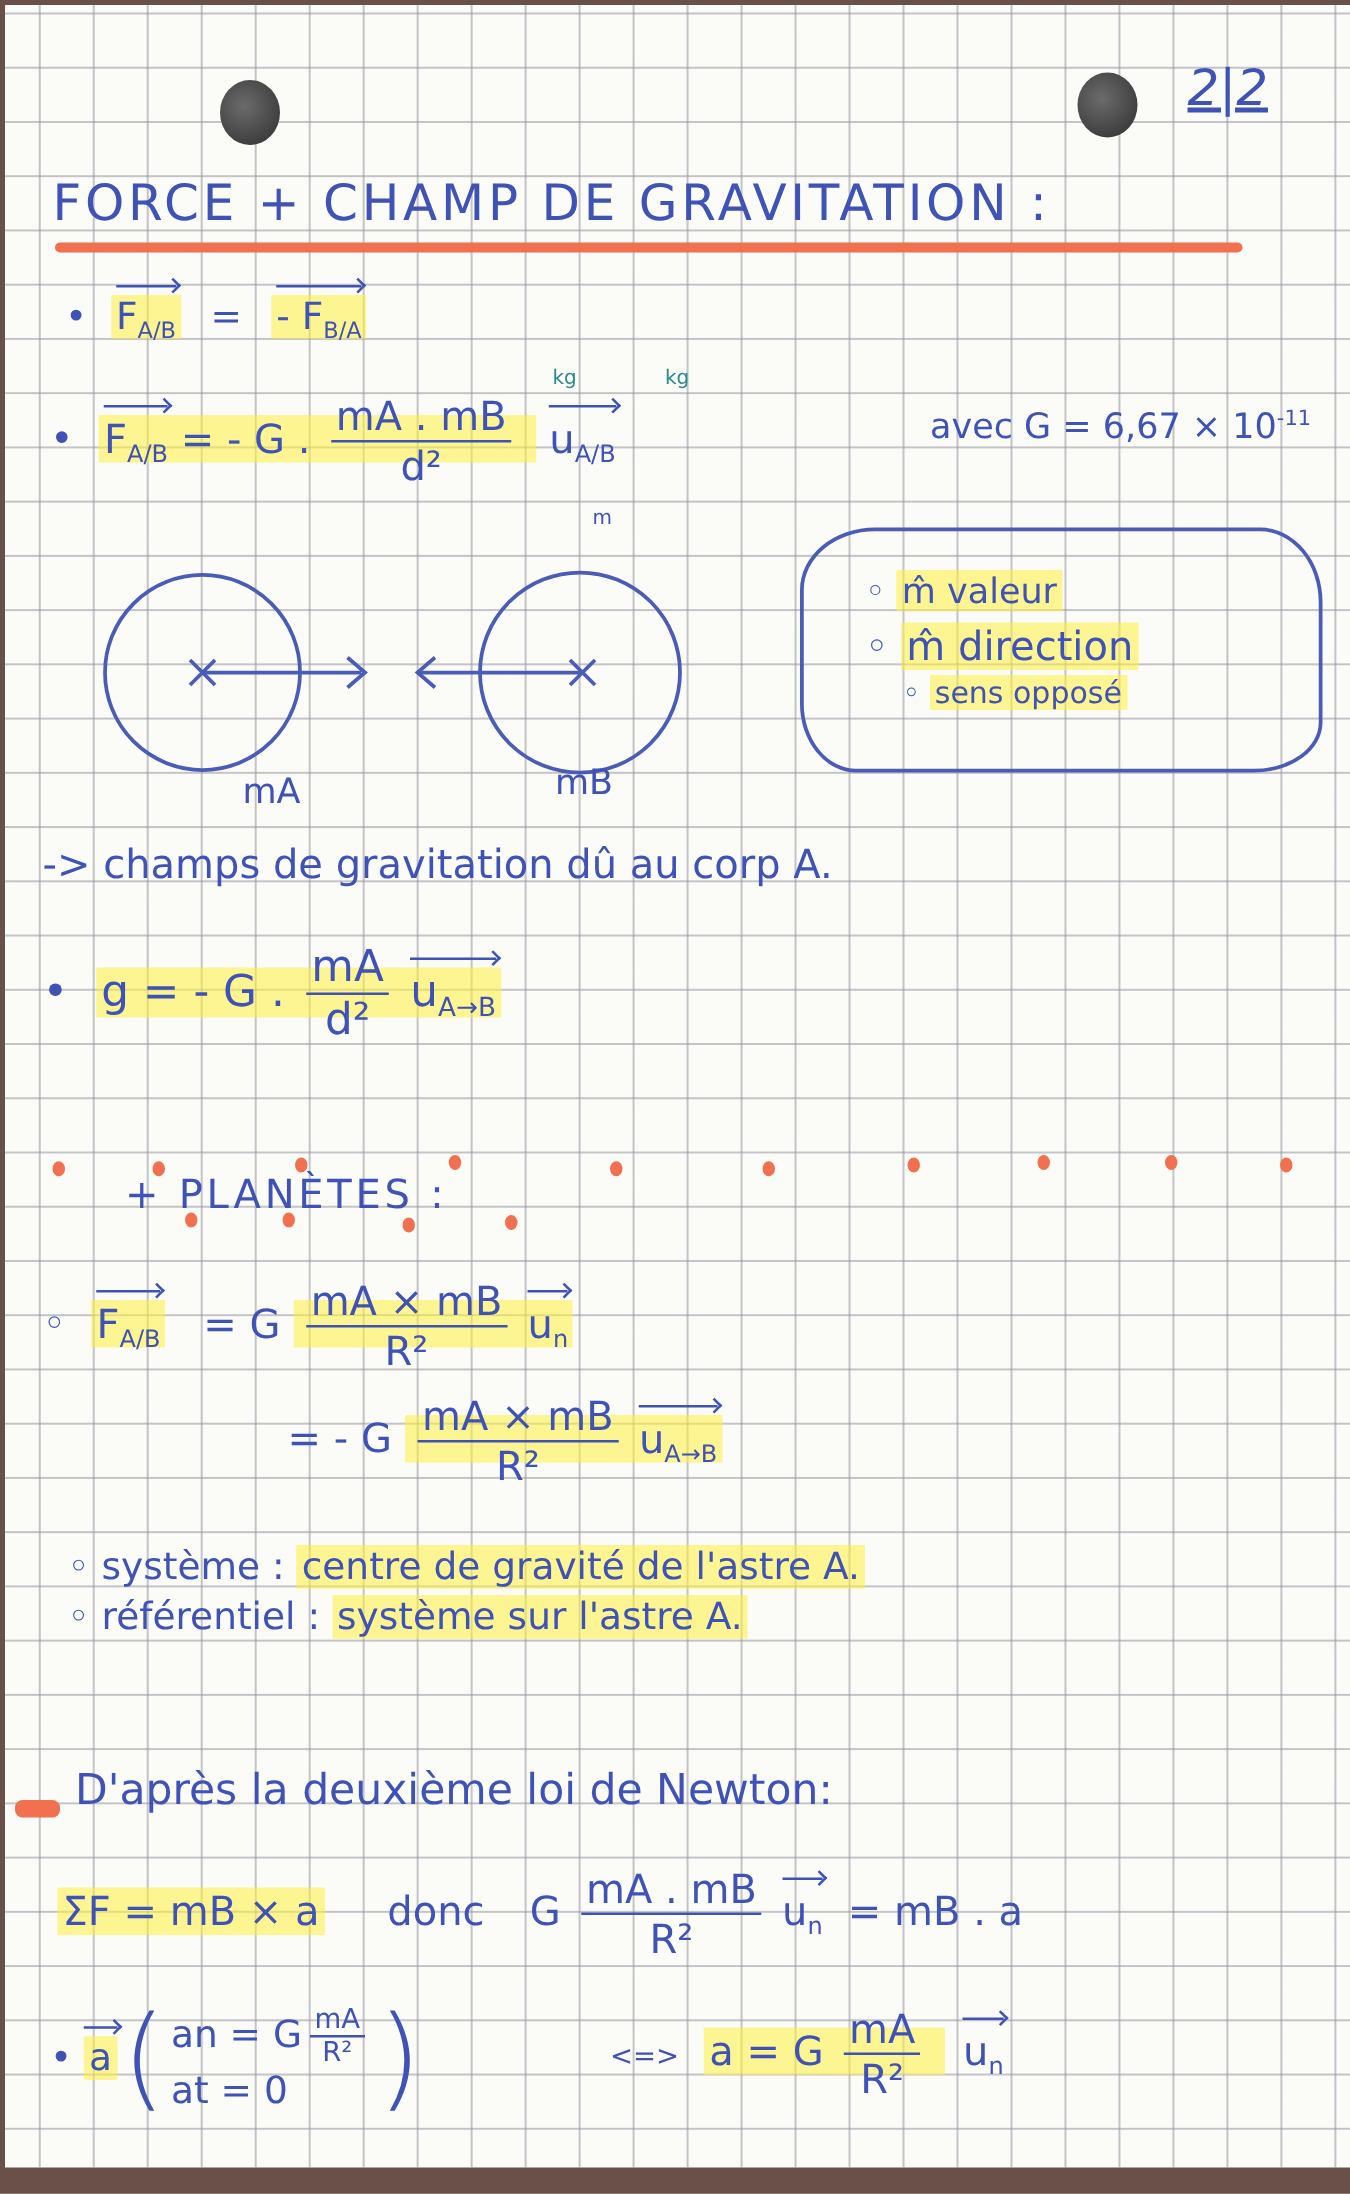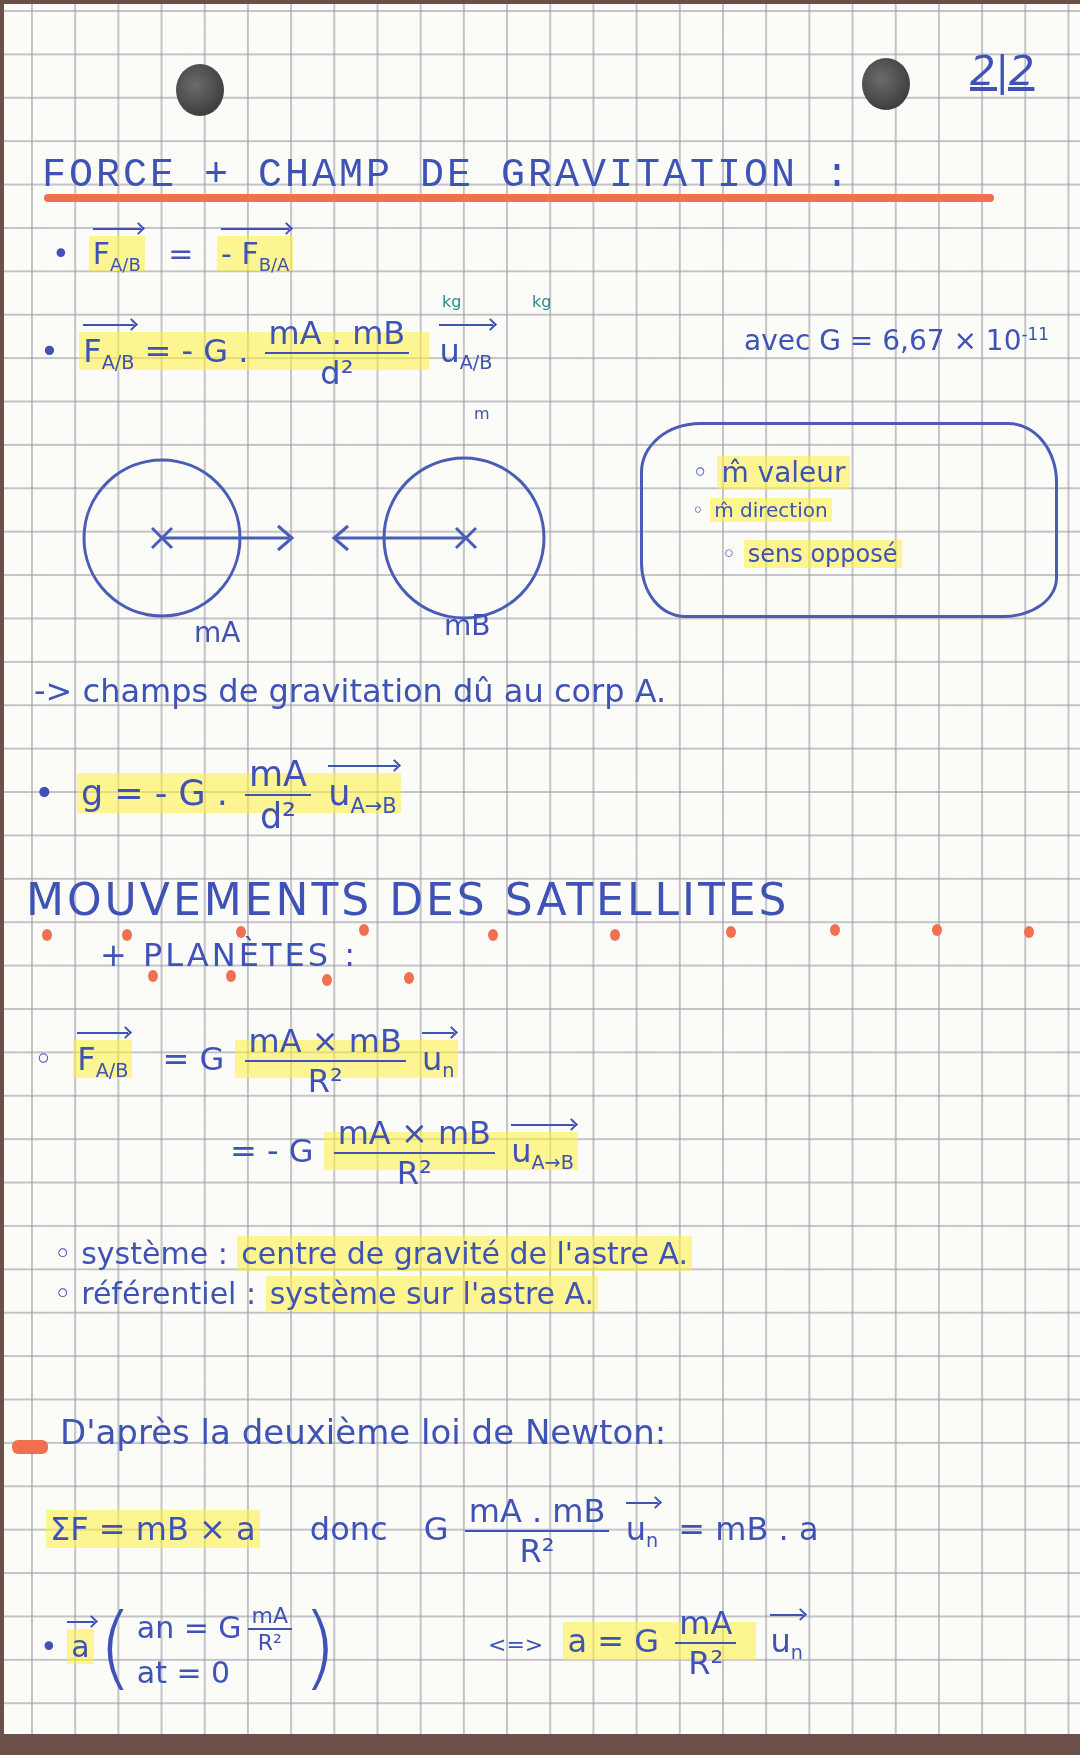--- a/index.html
+++ b/index.html
@@ -33,23 +33,23 @@
   svg{position:absolute;}
 </style>
 </head>
 <body>
 
 <div class="paper">
 
   <div class="hole" style="left:172px;top:60px;"></div>
   <div class="hole" style="left:858px;top:54px;"></div>
 
-  <div class="ink" style="left:966px;top:44px;font-size:40px;font-style:italic;text-decoration:underline;">2|2</div>
-
-  <div class="ink title" style="left:38px;top:149px;font-family:Liberation Mono, monospace;">FORCE + CHAMP DE GRAVITATION :</div>
+  <div class="ink" style="left:946px;top:44px;font-size:40px;font-style:italic;text-decoration:underline;">2|2</div>
+
+  <div class="ink title" style="left:38px;top:136px;">FORCE + CHAMP DE GRAVITATION :</div>
   <div class="underline-red" style="left:40px;top:190px;width:950px;"></div>
 
   <div class="ink" style="left:48px;top:232px;font-size:30px;">
     <span>•&nbsp;</span>
     <span class="hl"><span class="vec"><span>F</span><sub>A/B</sub></span></span>
     <span style="margin:0 14px;">=</span>
     <span class="hl"><span class="vec"><span>- F</span><sub>B/A</sub></span></span>
   </div>
 
   <div class="ink" style="left:36px;top:310px;font-size:32px;">
@@ -83,39 +83,38 @@
       <polyline points="214,82 228,94 214,106"></polyline>
       <line x1="270" y1="94" x2="400" y2="94"></line>
       <polyline points="284,82 270,94 284,106"></polyline>
     </g>
   </svg>
   <div class="ink" style="left:190px;top:612px;font-size:28px;">mA</div>
   <div class="ink" style="left:440px;top:605px;font-size:28px;">mB</div>
 
   <div class="cloud" style="left:636px;top:418px;width:412px;height:190px;"></div>
   <div class="ink" style="left:688px;top:452px;font-size:28px;">◦ <span class="hl">m̂ valeur</span></div>
-  <div class="ink" style="left:688px;top:494px;font-size:20px;">◦ <span class="hl">m̂ direction</span></div>
+  <div class="ink" style="left:688px;top:494px;font-size:32px;">◦ <span class="hl">m̂ direction</span></div>
   <div class="ink" style="left:688px;top:536px;font-size:24px;margin-left:30px;">◦ <span class="hl">sens opposé</span></div>
 
   <div class="ink" style="left:30px;top:668px;font-size:32px;">-&gt; champs de gravitation dû au corp A.</div>
 
   <div class="ink" style="left:30px;top:750px;font-size:35px;">
     <span>•&nbsp;</span>
     <span class="hl">
       <span>g</span>
       <span>= - G .</span>
       <span class="frac">
           <span class="num">mA</span>
           <span>d²</span>
         </span>
       <span class="vec"><span>u</span><sub>A→B</sub></span>
     </span>
   </div>
 
-  <div class="ink title" style="left:22px;top:870px;font-size:44px;">MOUVEMENTS DES SATELLITES</div>
   <div class="ink title" style="left:96px;top:932px;font-size:32px;">+ PLANÈTES :</div>
   <div class="dot" style="left:38px;top:925px;"></div>
   <div class="dot" style="left:118px;top:925px;"></div>
   <div class="dot" style="left:232px;top:922px;"></div>
   <div class="dot" style="left:355px;top:920px;"></div>
   <div class="dot" style="left:484px;top:925px;"></div>
   <div class="dot" style="left:606px;top:925px;"></div>
   <div class="dot" style="left:722px;top:922px;"></div>
   <div class="dot" style="left:826px;top:920px;"></div>
   <div class="dot" style="left:928px;top:920px;"></div>

